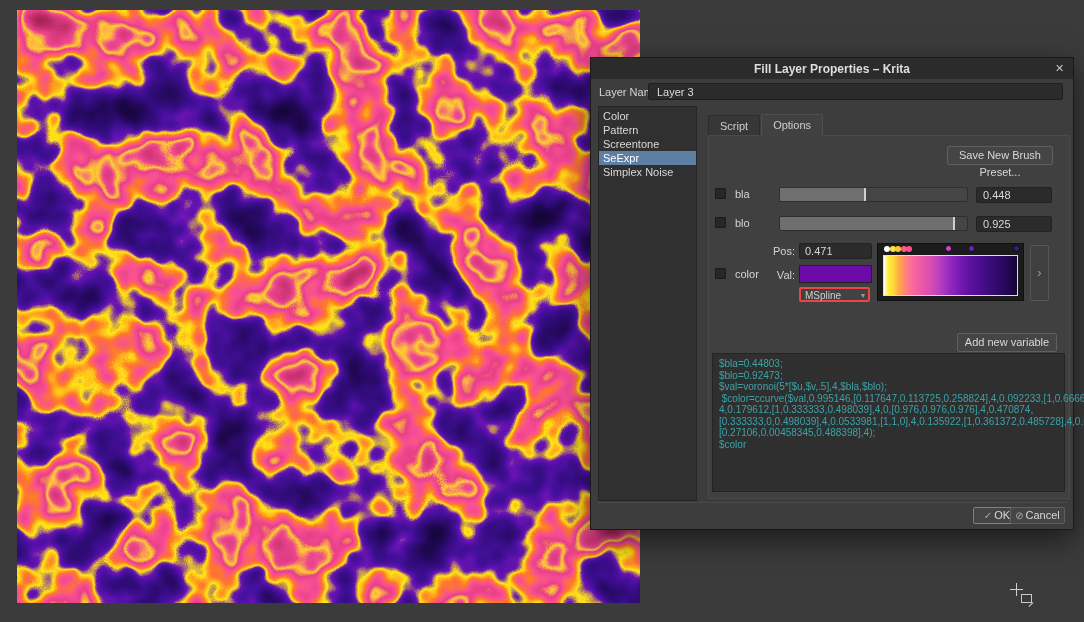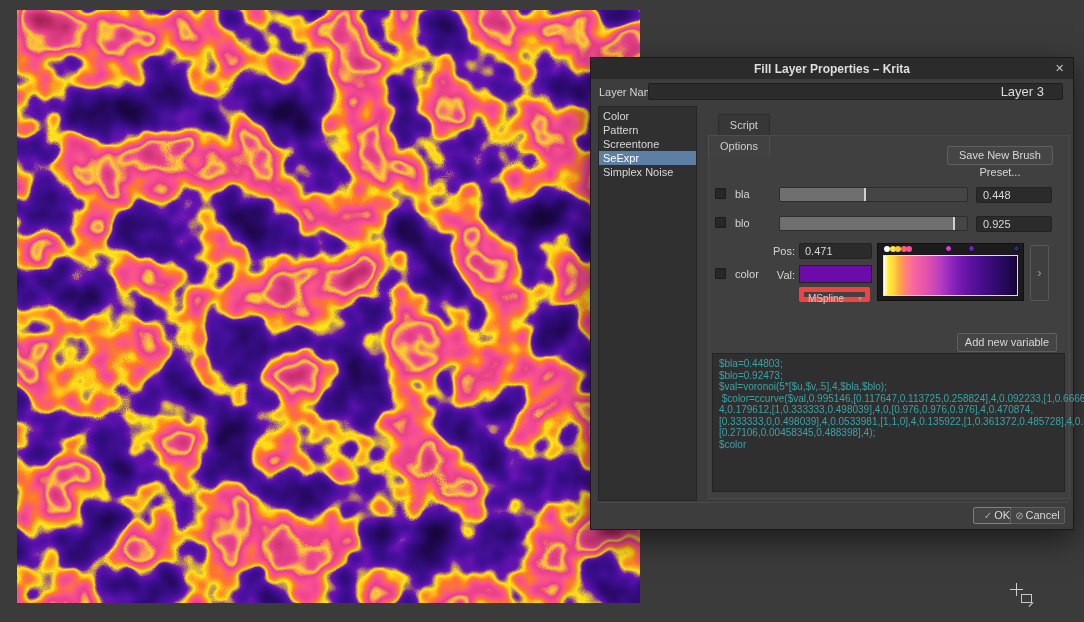--- a/index.html
+++ b/index.html
@@ -24,29 +24,29 @@
             border:1px solid #191919; box-shadow:0 10px 28px rgba(0,0,0,.55); font-size:11px; }
   .titlebar { position:absolute; left:0; top:0; width:100%; height:21px; background:#2b2b2b;
               display:flex; align-items:center; justify-content:center; }
   .titlebar .title { font-size:12px; font-weight:bold; color:#dedede; }
   .close-btn { position:absolute; right:6px; top:3px; width:15px; height:15px; color:#c4c4c4;
                font-size:11px; line-height:15px; text-align:center; cursor:default; }
 
   .row-label { color:#d4d4d4; }
   .layer-name-label { position:absolute; left:8px; top:28px; }
   .layer-name-input { position:absolute; left:57px; top:25px; width:415px; height:17px; background:#2b2b2b;
-                      border:1px solid #1e1e1e; border-radius:2px; color:#dcdcdc; font-size:13px; padding:0 18px;
-                      font-family:"Liberation Sans", sans-serif;text-align:right; }
+                      border:1px solid #1e1e1e; border-radius:2px; color:#dcdcdc; font-size:11px; padding:0 8px;
+                      font-family:"Liberation Sans", sans-serif; }
 
   .gen-list { position:absolute; left:7px; top:48px; width:99px; height:395px; background:#303030;
               border:1px solid #262626; padding-top:2px; }
   .gen-item { height:14px; line-height:14px; padding:0 4px; color:#d8d8d8; white-space:nowrap; }
   .gen-item.selected { background:#5d7fa3; color:#ffffff; }
 
-  .tabbar { position:absolute; left:117px; top:56px; height:22px; display:flex; align-items:flex-end;flex-direction:column; }
+  .tabbar { position:absolute; left:117px; top:56px; height:22px; display:flex; align-items:flex-end; }
   .tab { padding:4px 11px 4px; background:#373737; border:1px solid #2c2c2c; border-bottom:none;
          color:#cfcfcf; margin-right:1px; border-radius:2px 2px 0 0; }
   .tab.active { background:#414141; border-color:#4e4e4e; position:relative; z-index:2; padding-bottom:5px; }
 
   .tab-panel { position:absolute; left:117px; top:77px; width:362px; height:364px; background:#404040;
                border:1px solid #4a4a4a; }
 
   .btn { background:#454545; border:1px solid #5f5f5f; border-radius:2px; color:#d8d8d8;
          font-size:11px; text-align:center; font-family:"Liberation Sans", sans-serif; }
 
@@ -59,21 +59,21 @@
   .slider .fill { position:absolute; left:0; top:0; bottom:0; background:#6f6f6f; }
   .slider .handle { position:absolute; top:0; bottom:0; width:2px; background:#d0d0d0; }
 
   .spin { position:absolute; width:76px; height:16px; background:#2b2b2b; border:1px solid #222222;
           border-radius:2px; color:#d8d8d8; line-height:14px; padding:0 6px; }
 
   .mini-label { position:absolute; width:34px; text-align:right; color:#d4d4d4; }
   .mini-field { position:absolute; left:90px; width:73px; background:#2b2b2b; border:1px solid #222222;
                 border-radius:2px; color:#d8d8d8; padding:0 5px; }
   .val-swatch { position:absolute; left:90px; width:73px; height:18px; border:1px solid #222222; }
-  .combo { position:absolute; left:90px; width:71px; height:15px; background:#424242; border:5px solid #ef4444;
+  .combo { position:absolute; left:90px; width:71px; height:15px; background:#424242; border:2px solid #ef4444;
            border-radius:2px; color:#cfcfcf; font-size:10px; line-height:13px; padding:0 4px; }
   .combo .arrow { position:absolute; right:3px; top:0; font-size:8px; color:#9a9a9a; line-height:13px; }
 
   .gradient-widget { position:absolute; left:168px; top:107px; width:147px; height:58px; background:#1b1b1b; border:1px solid #101010; }
   .gmarkers { position:absolute; left:5px; right:5px; top:1px; height:9px; }
   .gmark { position:absolute; top:1px; width:6px; height:6px; border-radius:50%; }
   .gmark.ring { width:7px; height:7px; border:1px solid #0c0c0c; top:0; }
   .gradient-bar { position:absolute; left:5px; right:5px; top:11px; bottom:4px; border:1px solid #dedede; }
 
   .next-btn { position:absolute; left:321px; top:109px; width:19px; height:56px; background:#3f3f3f;

